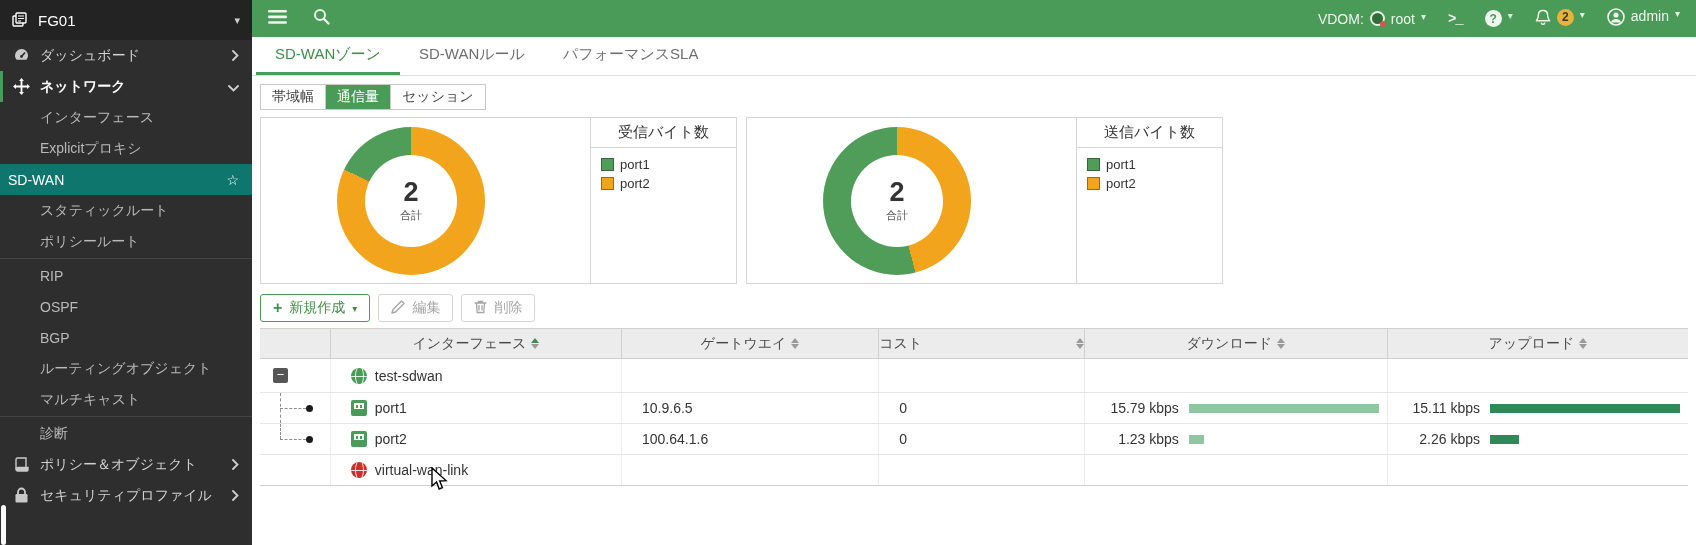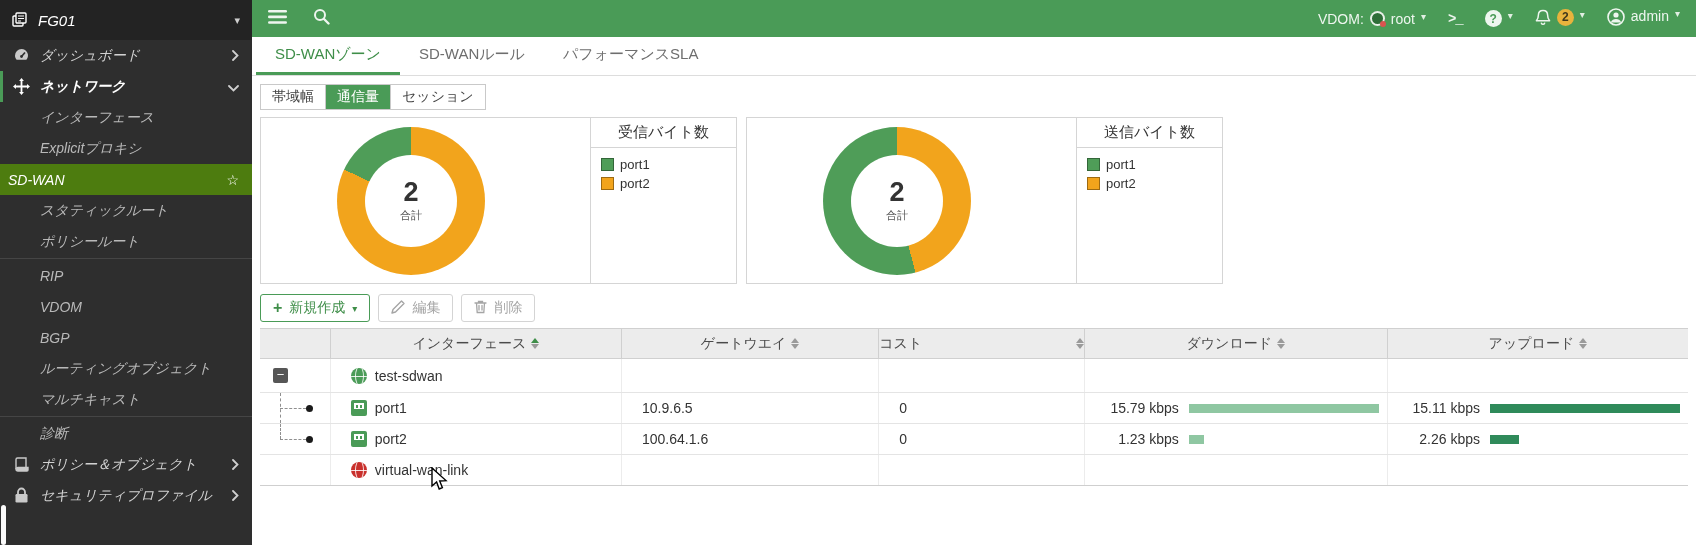--- a/index.html
+++ b/index.html
@@ -1,30 +1,30 @@
 <!DOCTYPE html>
 <html><head>
 <meta charset="utf-8">
 <style>
   * { box-sizing: border-box; margin: 0; padding: 0; }
   html,body { width:1696px; height:545px; overflow:hidden; background:#fff;
     font-family:"Liberation Sans","DejaVu Sans",sans-serif; }
   .page { position:relative; width:1696px; height:545px; }
 
   
-  .sidebar { position:absolute; left:0; top:0; width:252px; height:545px; background:#2e2e2e;font-style:italic; }
+  .sidebar { position:absolute; left:0; top:0; width:252px; height:545px; background:#2e2e2e; }
   .sb-header { height:40px; background:#232323; display:flex; align-items:center; padding:0 12px; color:#fff; font-size:15px; gap:9px; }
   .sb-header .caret { margin-left:auto; color:#cfcfcf; font-size:11px; }
   .sb-item { height:31px; display:flex; align-items:center; font-size:14px; color:#c7c7c7; position:relative; cursor:default; }
   .sb-item.top { padding-left:13px; gap:10px; color:#d2d2d2; }
   .sb-item.top .sb-chev { position:absolute; right:13px; }
   .sb-item.active-section { color:#fff; font-weight:bold; }
   .sb-item.active-section::before { content:""; position:absolute; left:0; top:0; bottom:0; width:3px; background:#4a9b57; }
   .sb-item.sub { padding-left:40px; color:#b9b9b9; }
-  .sb-item.sub.selected { background:#4d7c0f; color:#fff;padding-left:8px; }
+  .sb-item.sub.selected { background:#0f766e; color:#fff;padding-left:8px; }
   .sb-item.sub .star { position:absolute; right:13px; color:#fff; font-size:14px; }
   .sb-divider { border-top:1px solid #454545; margin:1px 0; }
   .sb-icon { width:17px; height:17px; display:inline-flex; align-items:center; justify-content:center; flex:none; }
   .sb-scroll-thumb { position:absolute; left:1px; bottom:0; width:5px; height:40px; background:#fafafa; border-radius:3px; }
 
   
   .topbar { position:absolute; left:252px; top:0; right:0; height:37px; background:#4a9b57; display:flex; align-items:center; color:#eef6ef; }
   .tb-left { display:flex; align-items:center; gap:26px; padding-left:16px; }
   .tb-right { margin-left:auto; display:flex; align-items:center; gap:22px; padding-right:16px; font-size:14px; }
   .tb-group { display:flex; gap:6px; }
@@ -170,21 +170,21 @@
           <span>スタティックルート</span>
         </div>
         <div class="sb-item sub">
           <span>ポリシールート</span>
         </div>
         <div class="sb-divider"></div>
         <div class="sb-item sub">
           <span>RIP</span>
         </div>
         <div class="sb-item sub">
-          <span>VDOM</span>
+          <span>OSPF</span>
         </div>
         <div class="sb-item sub">
           <span>BGP</span>
         </div>
         <div class="sb-item sub">
           <span>ルーティングオブジェクト</span>
         </div>
         <div class="sb-item sub">
           <span>マルチキャスト</span>
         </div>

